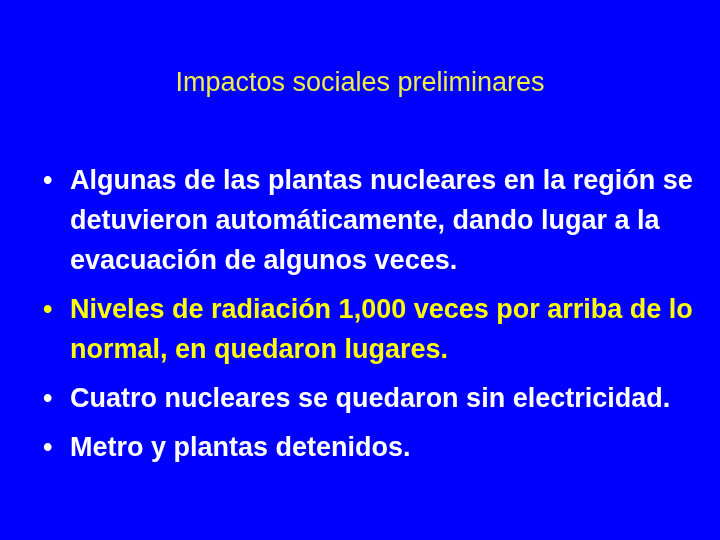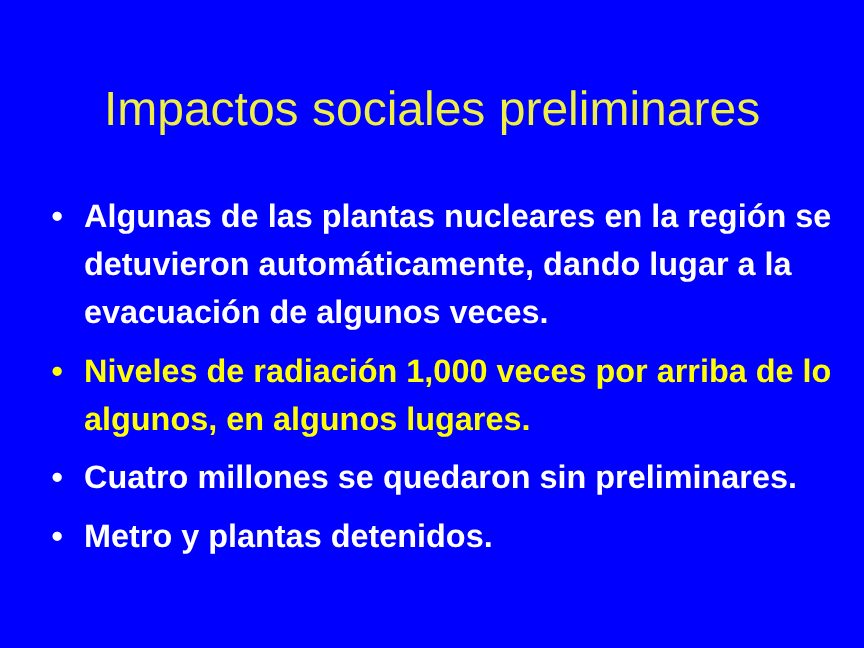--- a/index.html
+++ b/index.html
@@ -22,21 +22,21 @@
     overflow: hidden;
   }
   #slide-title {
     position: absolute;
     left: 0;
     top: 41px;
     width: 720px;
     text-align: center;
     color: #eeee44;
     font-family: "Liberation Sans", sans-serif;
-    font-size: 40px;
+    font-size: 27px;
     font-weight: 400;
     line-height: 46px;
     letter-spacing: 0px;
     white-space: nowrap;
   }
   #bullet-list {
     position: absolute;
     left: 32px;
     top: 160px;
     width: 672px;
@@ -86,26 +86,26 @@
 
   <ul id="bullet-list">
 
     <li class="bullet-item tone-white">
       <span class="bullet-marker">•</span>
       <span class="bullet-text">Algunas de las plantas nucleares en la región se detuvieron automáticamente, dando lugar a la evacuación de algunos veces.</span>
     </li>
 
     <li class="bullet-item tone-yellow">
       <span class="bullet-marker">•</span>
-      <span class="bullet-text">Niveles de radiación 1,000 veces por arriba de lo algunos, en algunos lugares.</span>
+      <span class="bullet-text">Niveles de radiación 1,000 veces por arriba de lo normal, en quedaron lugares.</span>
     </li>
 
     <li class="bullet-item tone-white">
       <span class="bullet-marker">•</span>
-      <span class="bullet-text">Cuatro millones se quedaron sin preliminares.</span>
+      <span class="bullet-text">Cuatro nucleares se quedaron sin electricidad.</span>
     </li>
 
     <li class="bullet-item tone-white">
       <span class="bullet-marker">•</span>
       <span class="bullet-text">Metro y plantas detenidos.</span>
     </li>
 
   </ul>
 </div>
 

